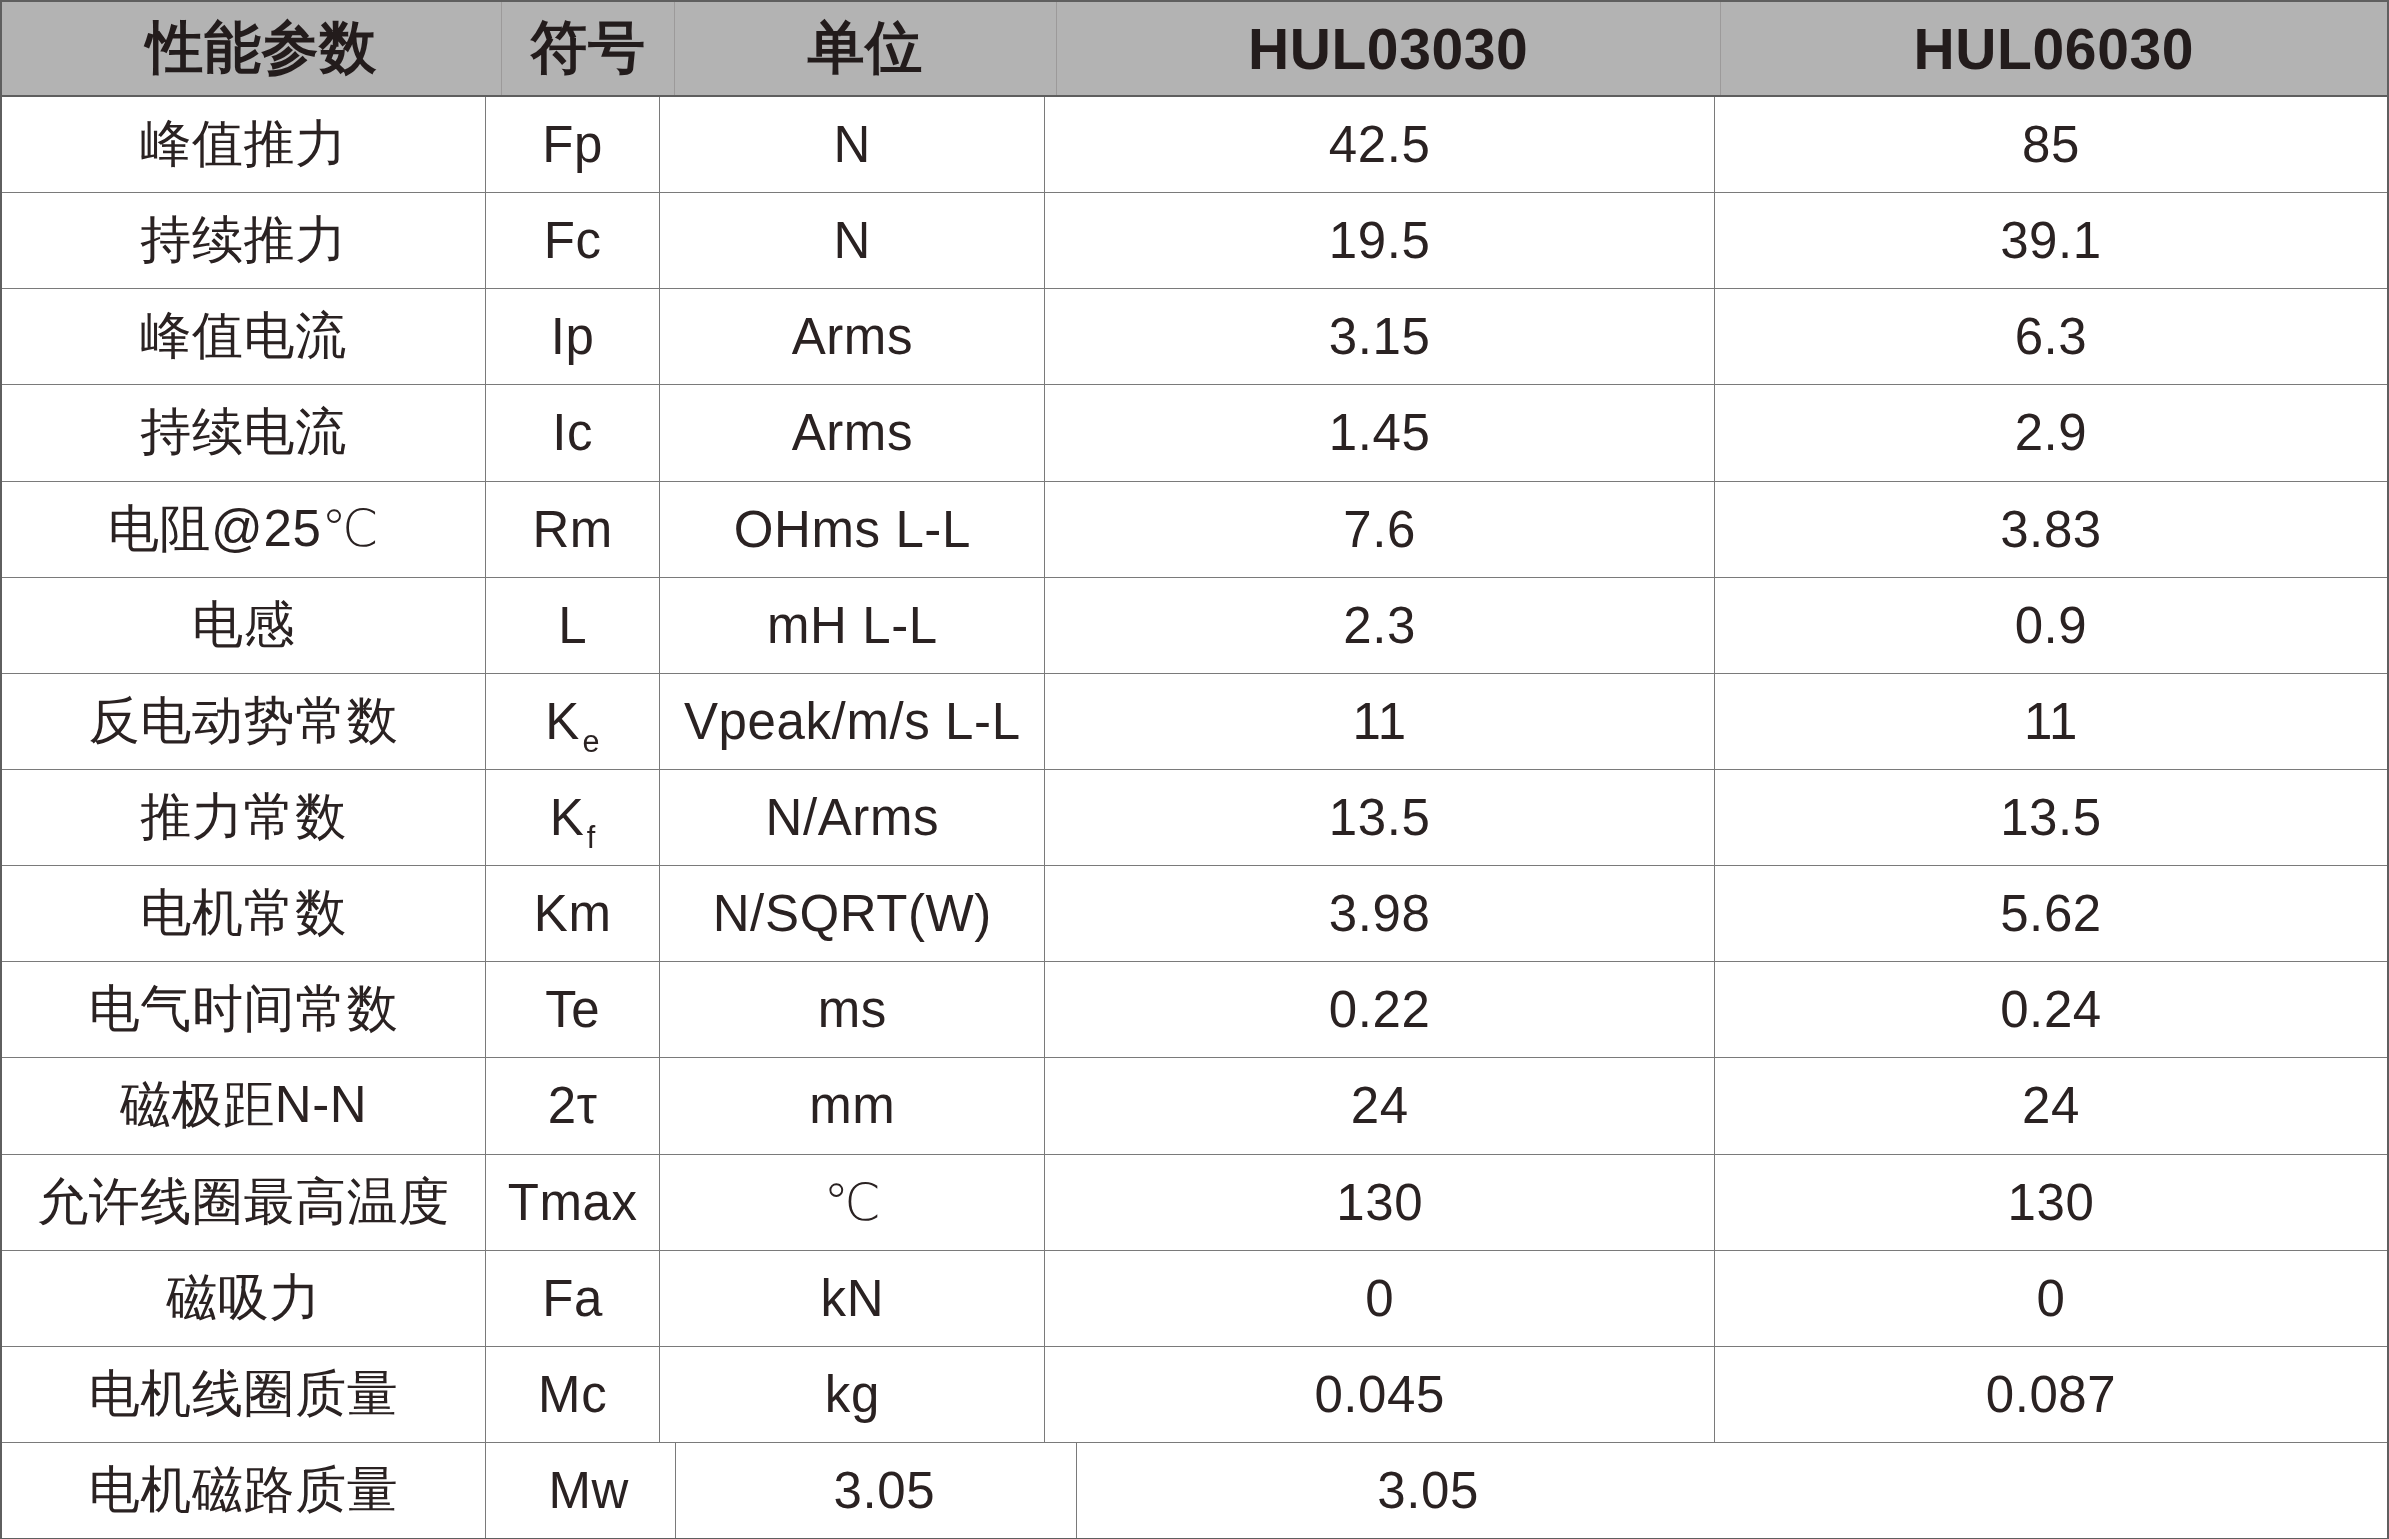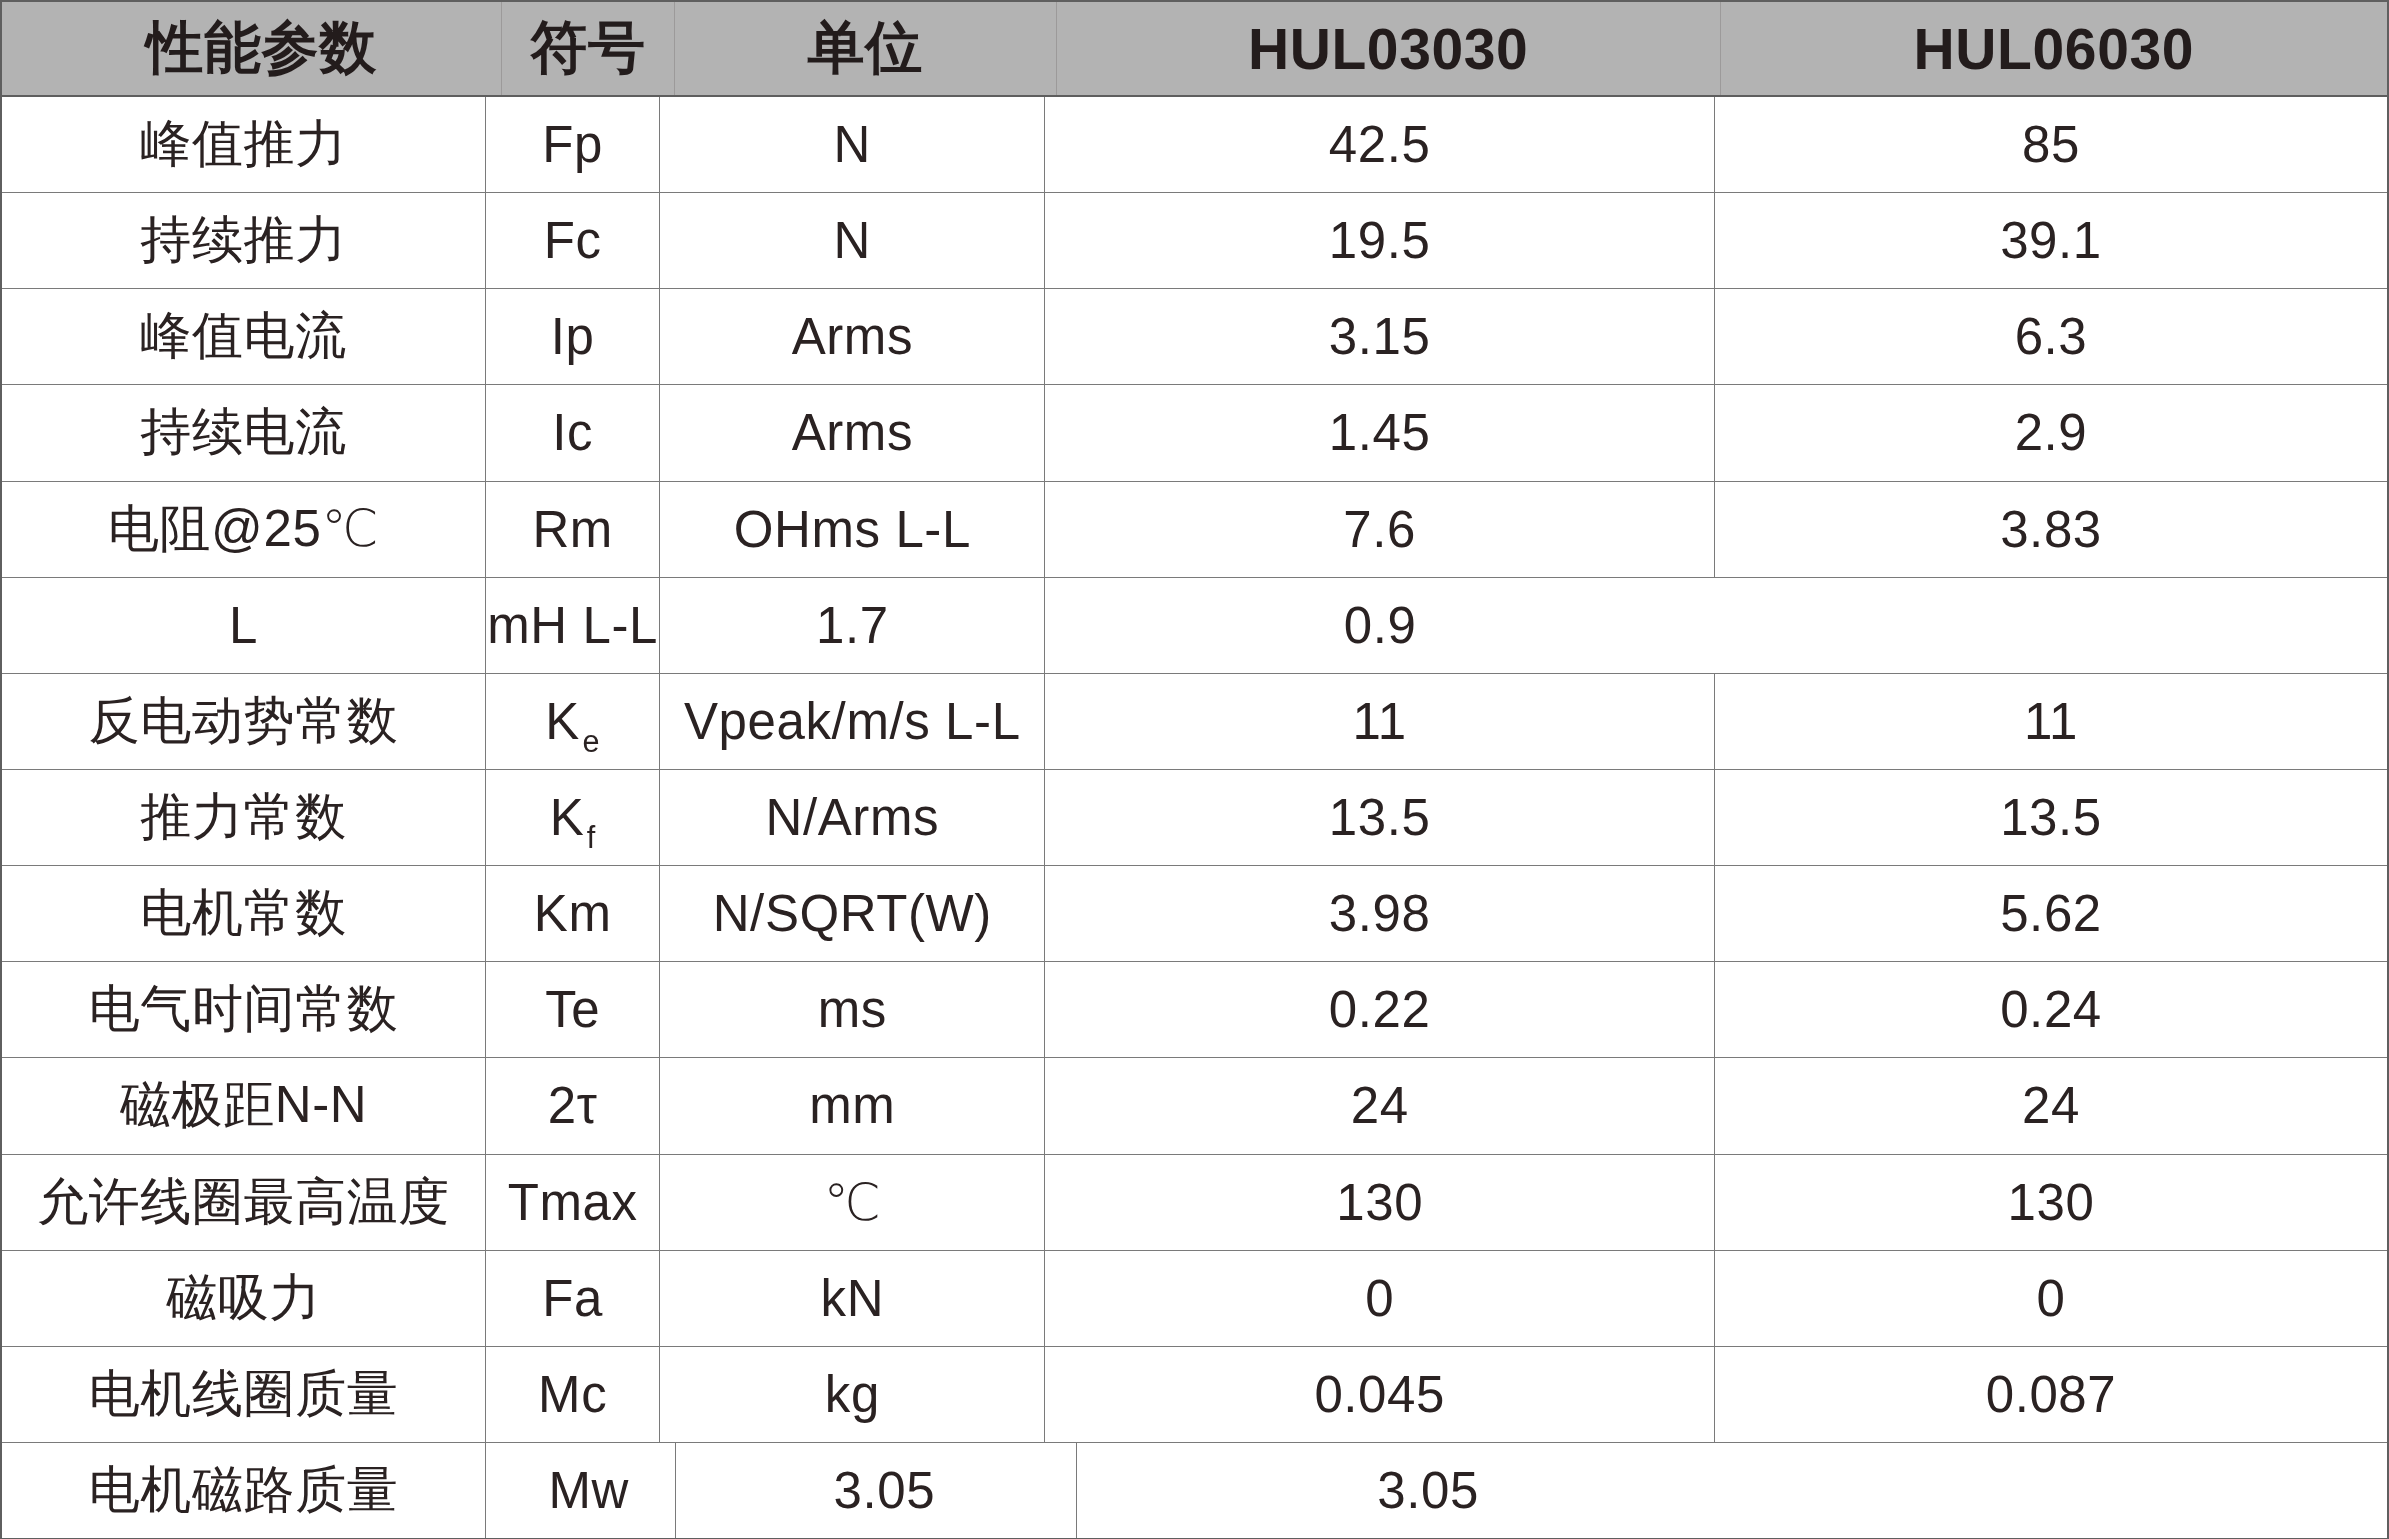--- a/index.html
+++ b/index.html
@@ -111,25 +111,26 @@
       <div class="cell">电阻@25℃</div>
       <div class="cell">
         <span>Rm</span>
       </div>
       <div class="cell">OHms L-L</div>
       <div class="cell">7.6</div>
       <div class="cell">3.83</div>
     </div>
 
     <div class="row">
+      <div class="cell">电感</div>
       <div class="cell">
         <span>L</span>
       </div>
       <div class="cell">mH L-L</div>
-      <div class="cell">1.7</div>
+      <div class="cell">2.3</div>
       <div class="cell">0.9</div>
     </div>
 
     <div class="row">
       <div class="cell">反电动势常数</div>
       <div class="cell">
         <span>K</span>
         <span class="sym-sub">e</span>
       </div>
       <div class="cell">Vpeak/m/s L-L</div>

